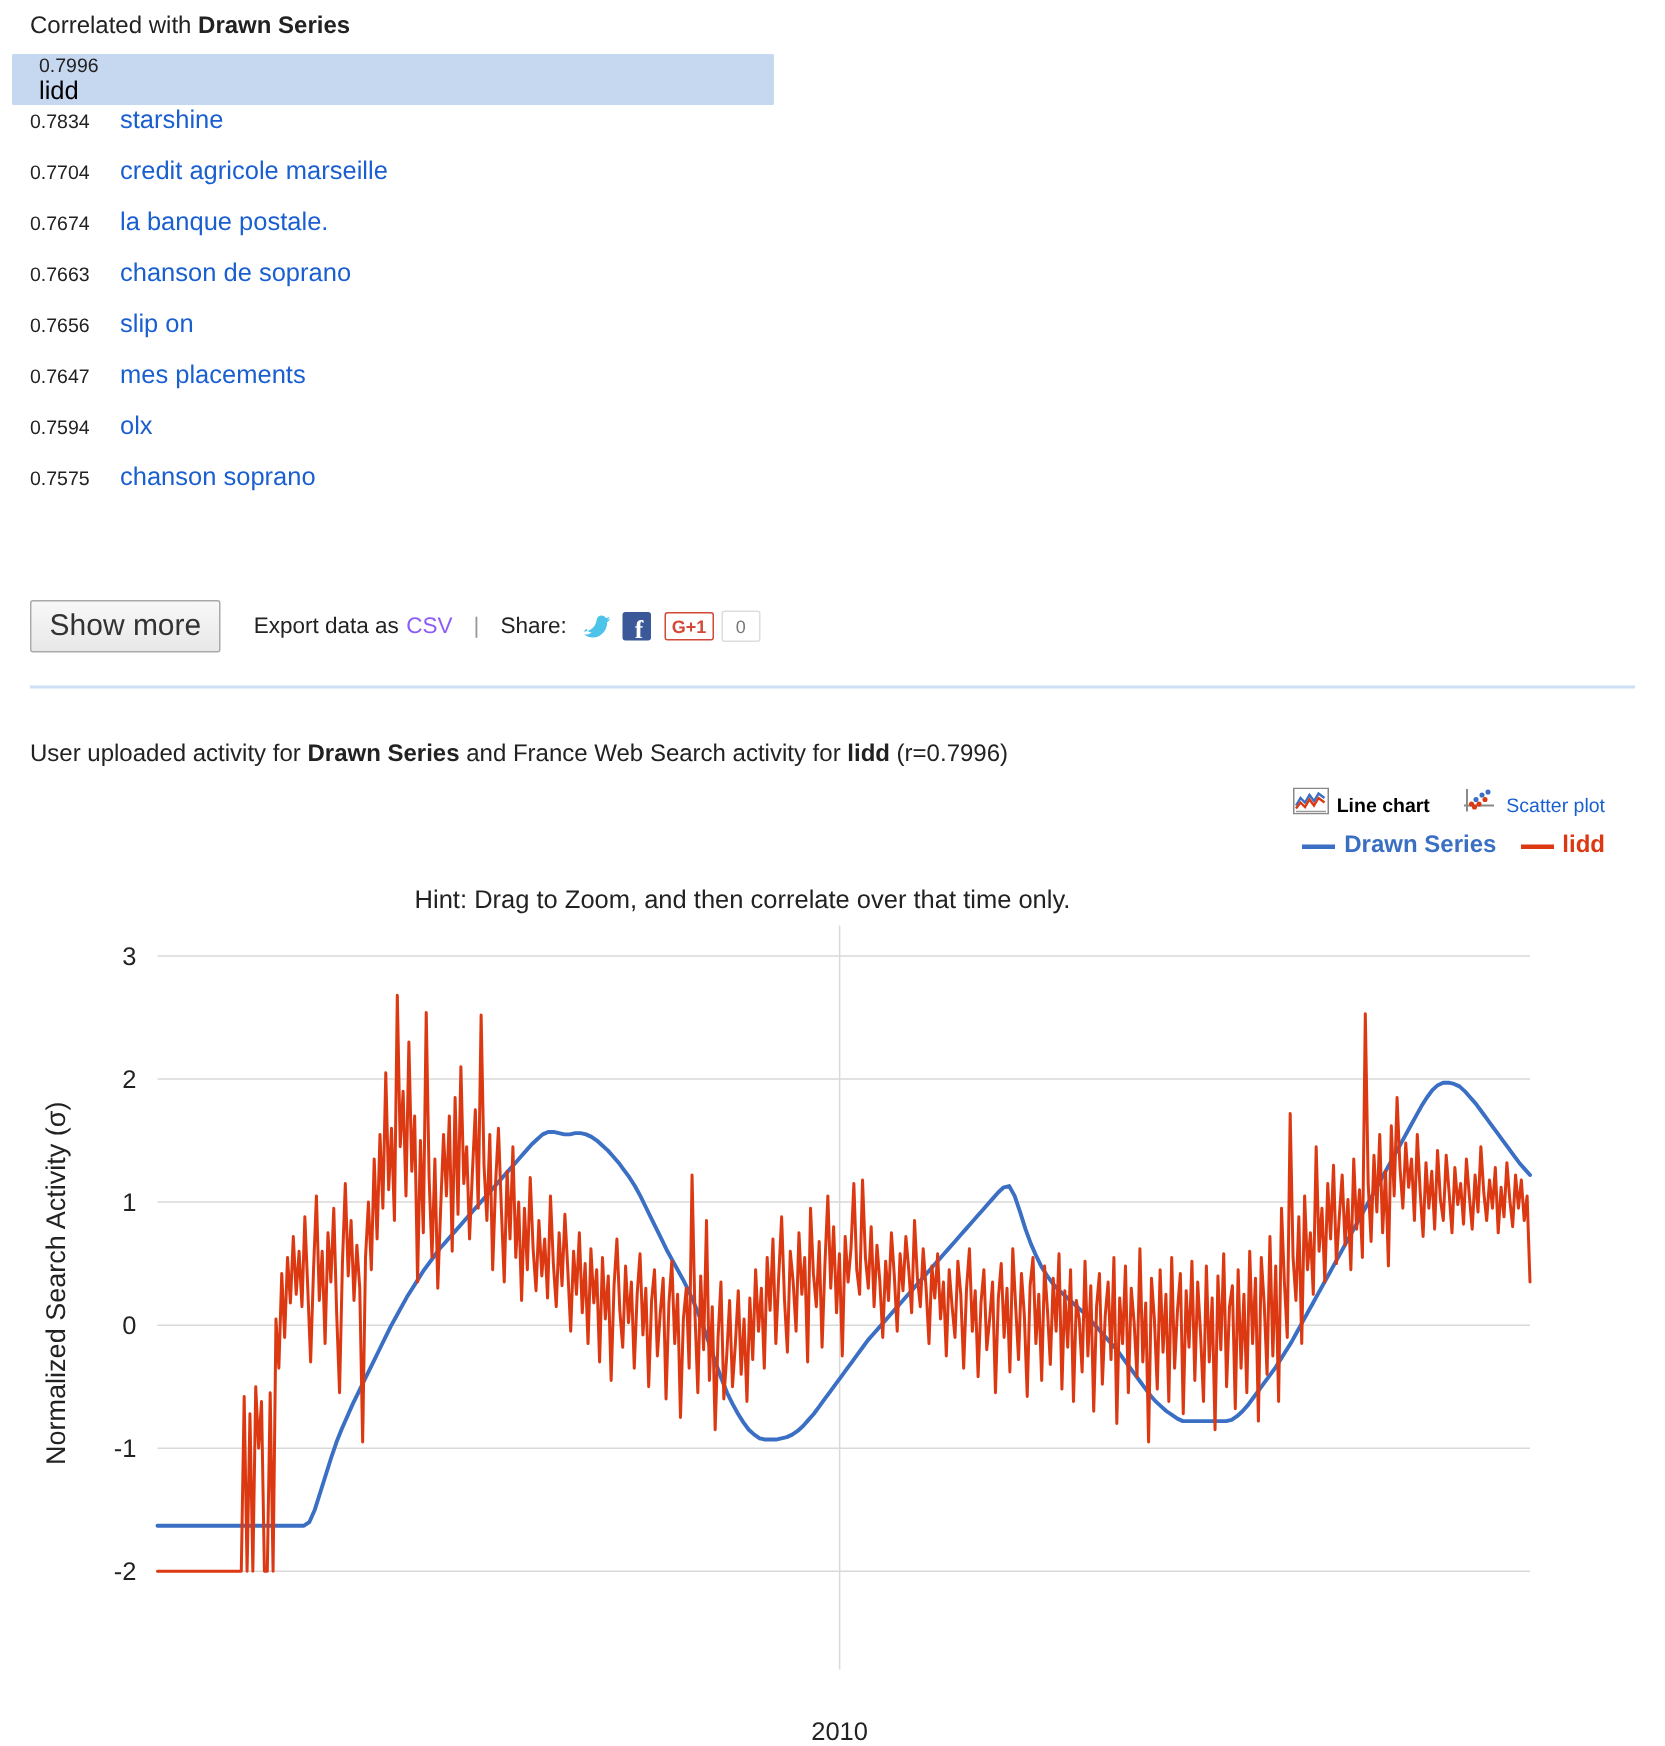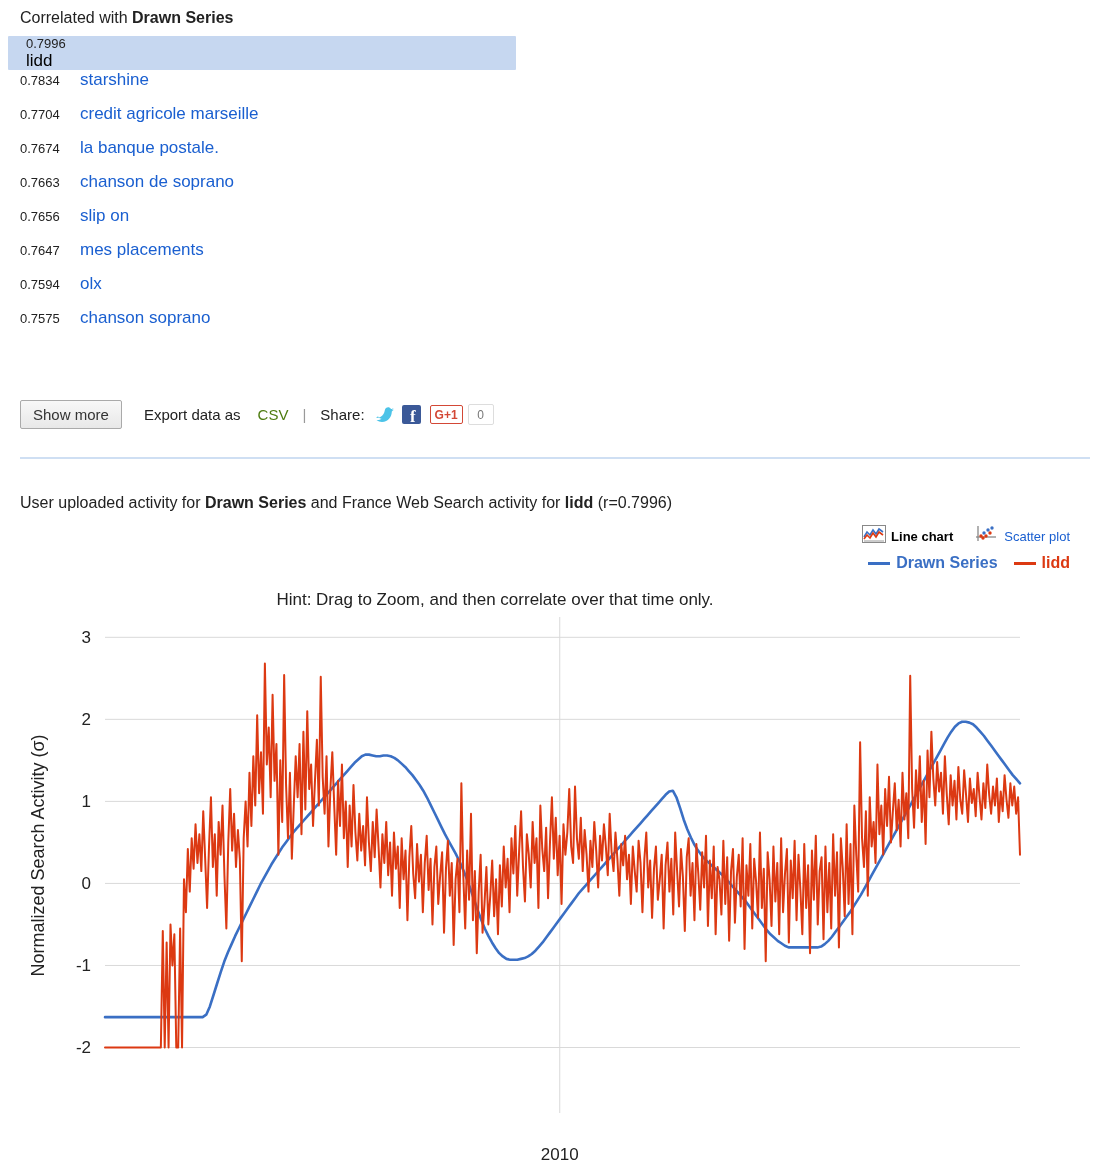--- a/index.html
+++ b/index.html
@@ -40,27 +40,27 @@
   .corr-row.selected .corr-term { color: #000000; cursor: default; }
 
   
   .toolbar {
     position: absolute; left: 20px; top: 400px;
     display: flex; align-items: center; gap: 0;
     font-size: 15px; color: #222;
   }
   .show-more {
     font-family: "Liberation Sans", sans-serif;
-    font-size: 15px; color: #333;
+    font-size: 20px; color: #333;
     background: linear-gradient(#f8f8f8, #e8e8e8);
     border: 1px solid #aaa; border-radius: 2px;
     padding: 5px 12px; cursor: pointer;
   }
   .export-label { margin-left: 22px; }
-  .csv-link { color: #4d7c0f; cursor: pointer; margin-left: 17px; }
+  .csv-link { color: #8b5cf6; cursor: pointer; margin-left: 5px; }
   .pipe { margin: 0 14px; color: #999; }
   .share-label { margin-right: 10px; }
 
   .ico { display: inline-block; vertical-align: middle; cursor: pointer; }
   .tw-ico { width: 19px; height: 18px; margin-right: 8px; }
   .fb-ico {
     width: 19px; height: 19px; background: #3b5998; border-radius: 2px;
     position: relative; margin-right: 9px;
   }
   .fb-ico::after {

